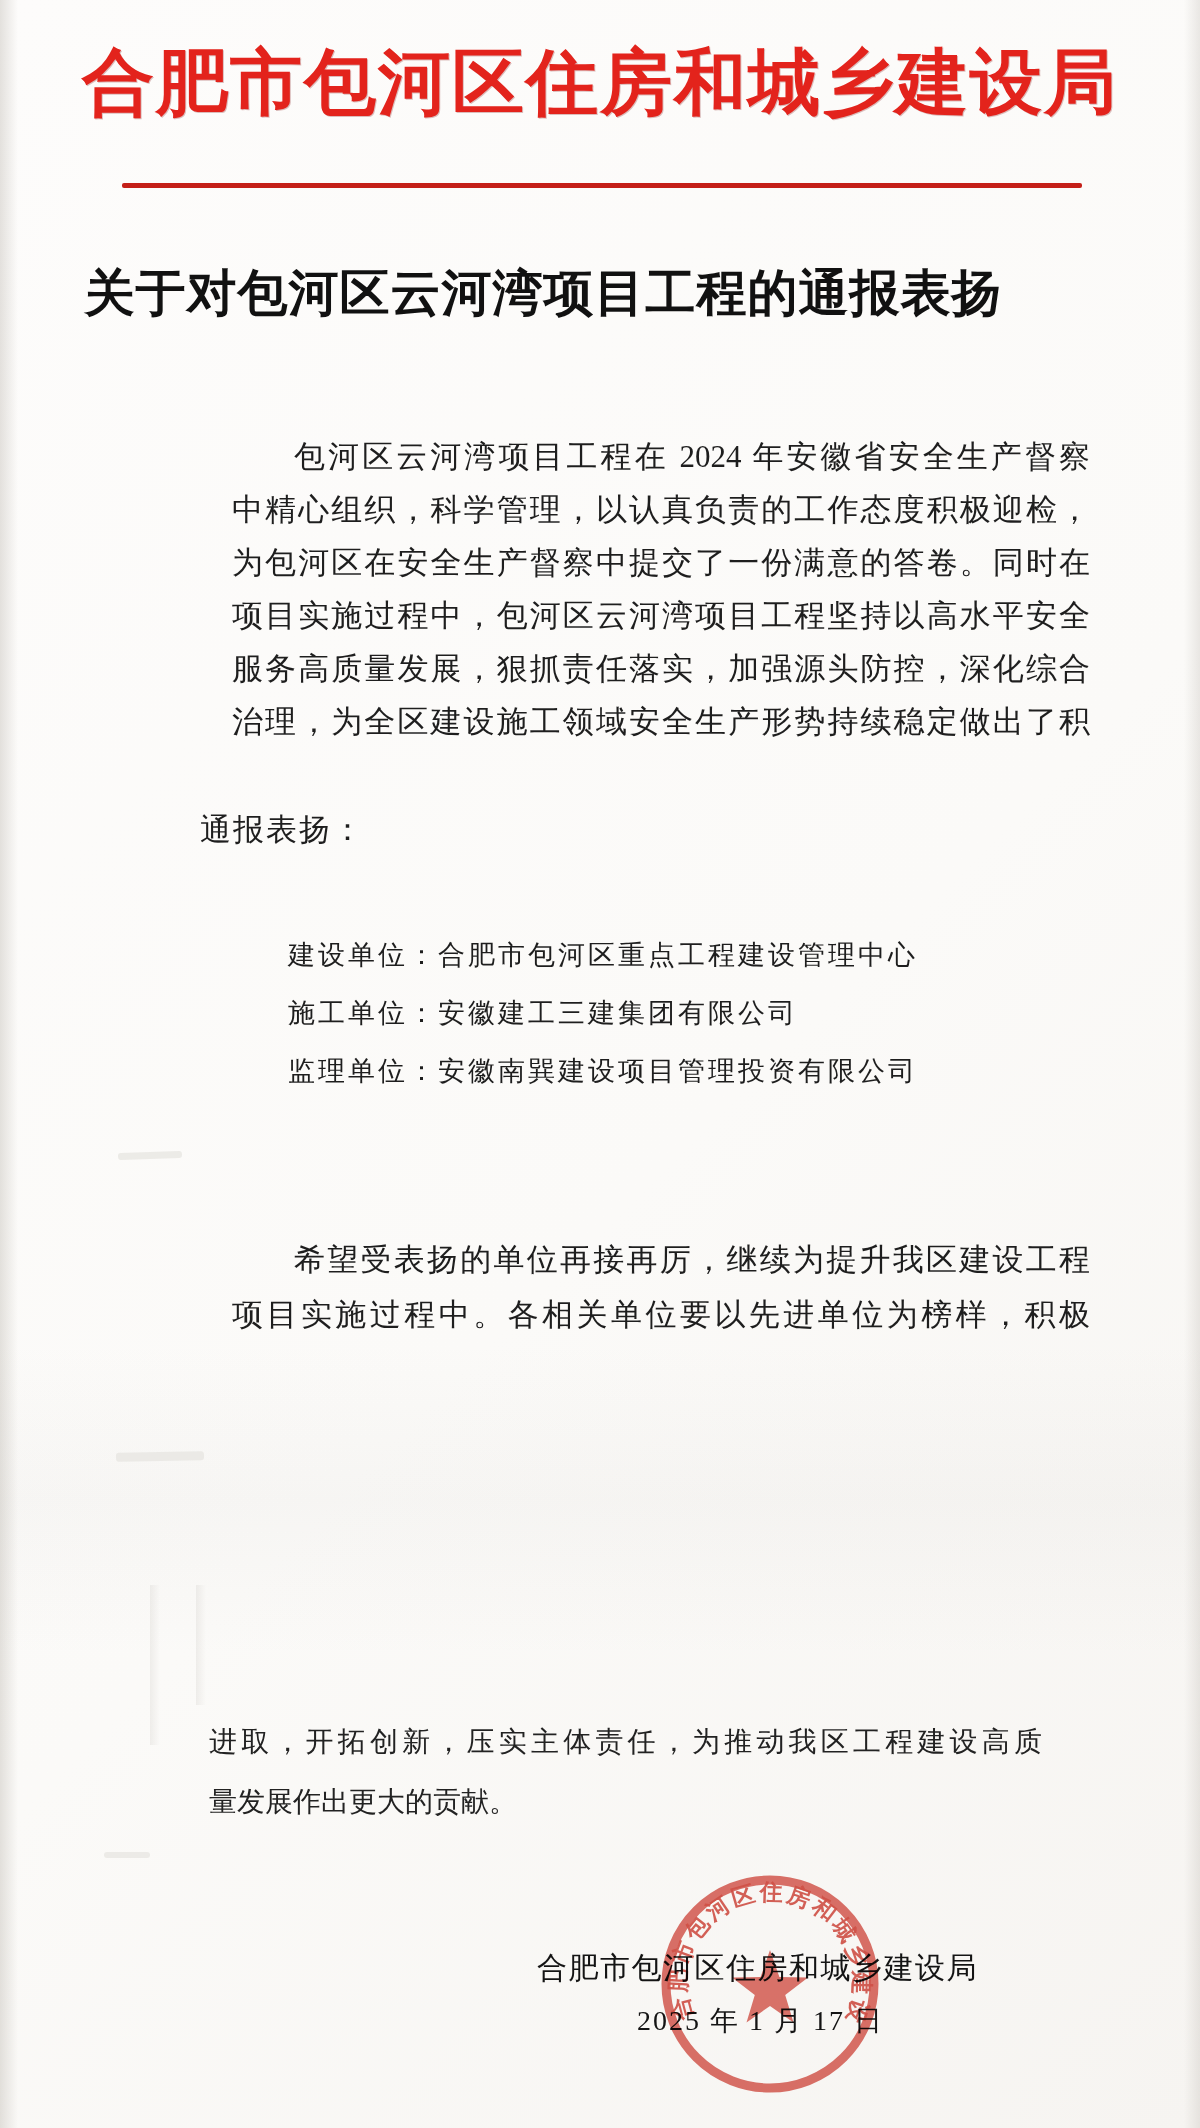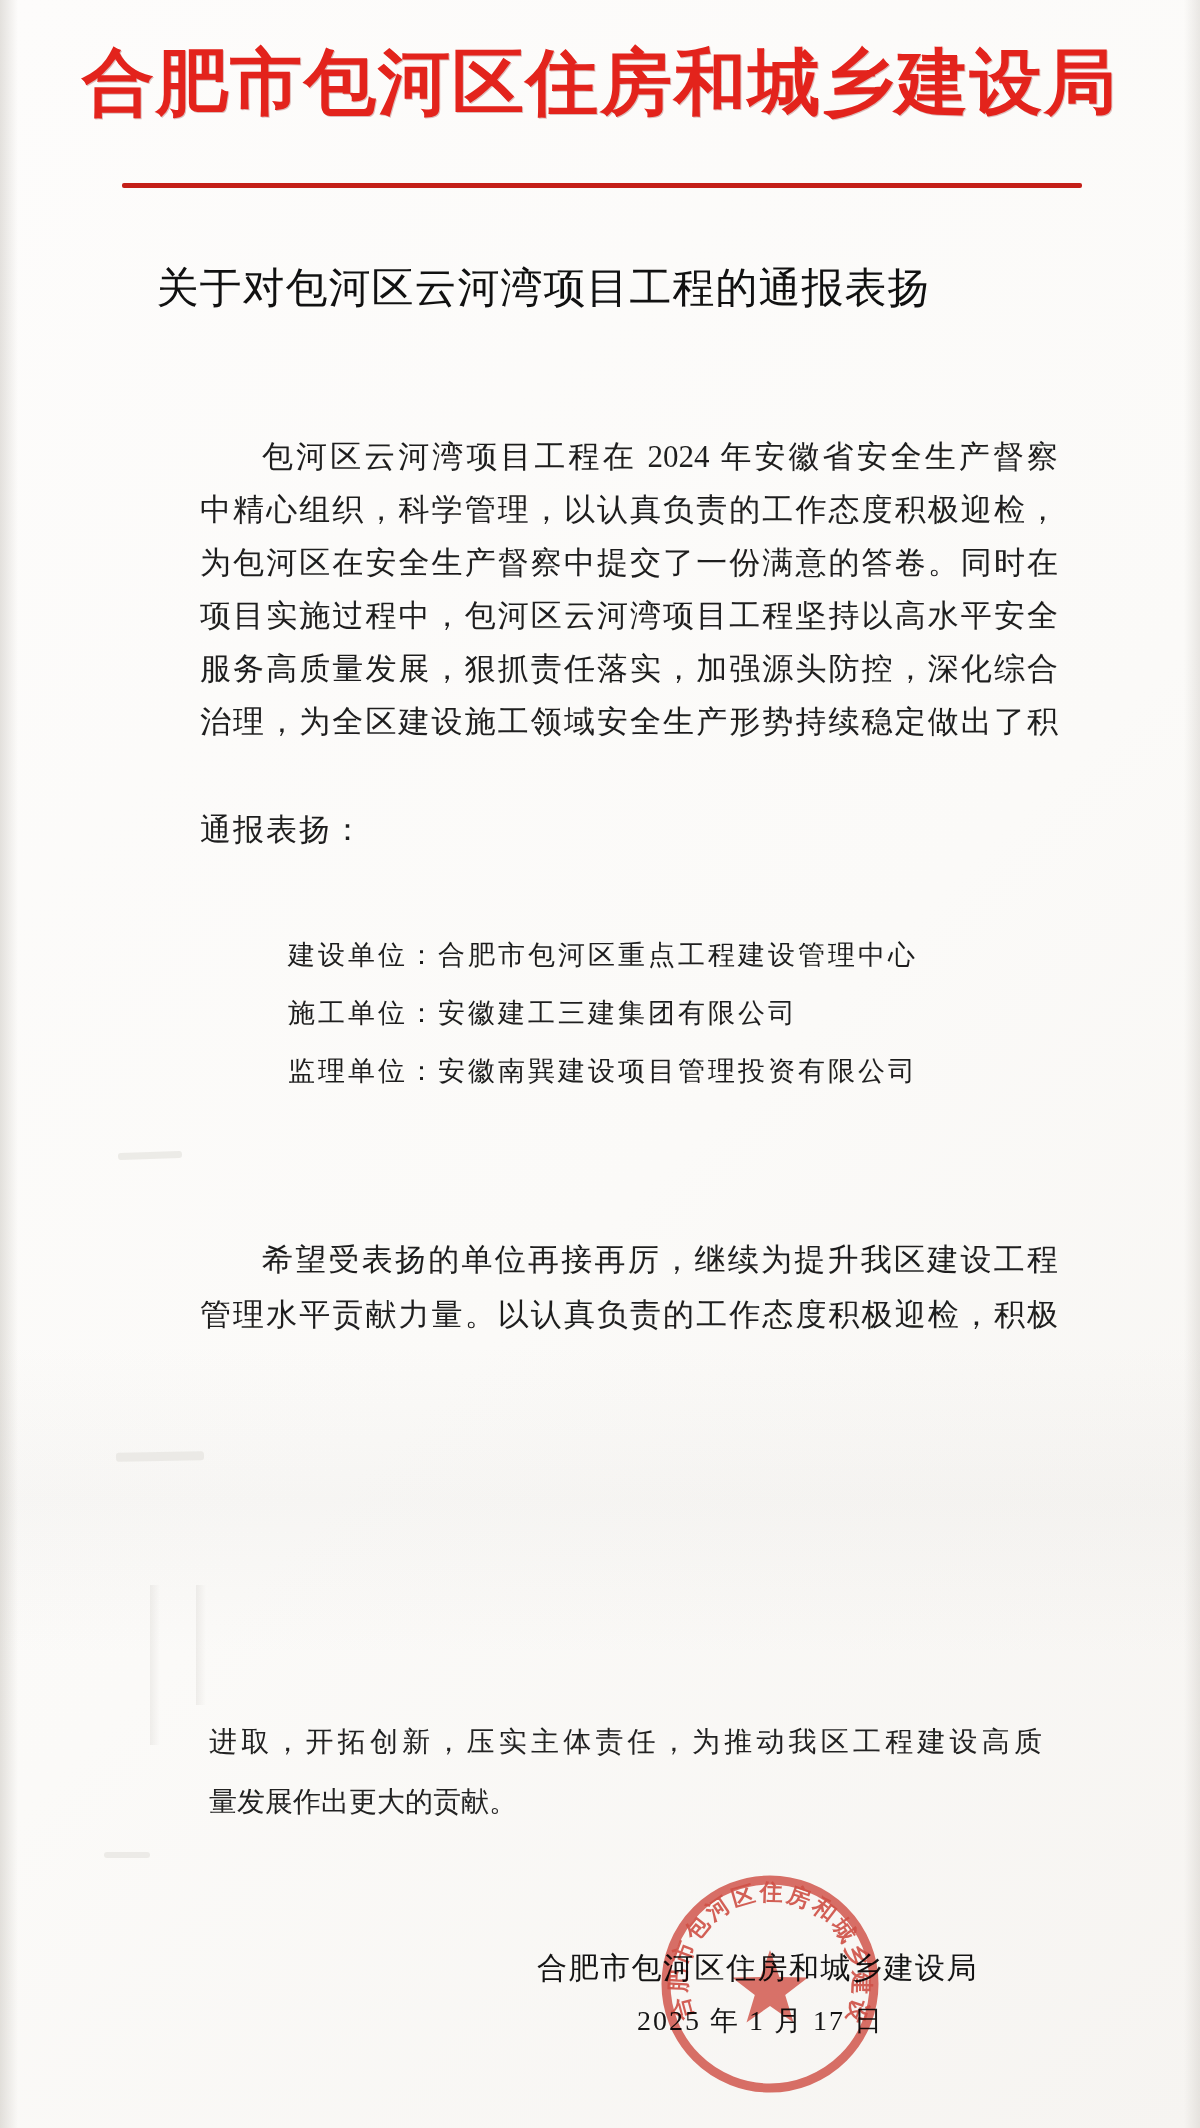--- a/index.html
+++ b/index.html
@@ -18,31 +18,31 @@
     text-align:center;font-size:72px;font-weight:bold;
     color:#e3231c;letter-spacing:2px;line-height:110px;
     text-shadow:1px 1px 0 rgba(120,0,0,.25);
   }
   .red-rule{
     position:absolute;top:183px;left:122px;width:960px;height:5px;
     background:#c41f18;border-radius:2px;
   }
   .doc-title{
     position:absolute;top:260px;left:0;width:1087px;margin:0;
-    text-align:center;font-size:42px;font-weight:normal;color:#111;
+    text-align:center;font-size:50px;font-weight:bold;color:#111;
     letter-spacing:1px;
   }
   .line{
     position:absolute;left:200px;width:858px;height:46px;
     font-size:31px;line-height:44px;color:#1e1e1e;
     white-space:nowrap;
   }
   .just{
     white-space:normal;
-    text-align:justify;text-align-last:justify;
+    text-align:justify;text-align-last:justify;margin-left:32px;
   }
   .indent{text-indent:62px;}
   .salutation{letter-spacing:2px;}
   .colon-tail{letter-spacing:2px;}
   .unit{
     position:absolute;left:288px;width:790px;height:46px;
     font-size:27px;line-height:44px;letter-spacing:3px;white-space:nowrap;
   }
   .p3line{
     position:absolute;left:209px;width:833px;height:42px;
@@ -102,21 +102,21 @@
   <div class="line just" style="top:594px">项目实施过程中，包河区云河湾项目工程坚持以高水平安全</div>
   <div class="line just" style="top:647px">服务高质量发展，狠抓责任落实，加强源头防控，深化综合</div>
   <div class="line just" style="top:700px">治理，为全区建设施工领域安全生产形势持续稳定做出了积</div>
   <div class="line colon-tail" style="top:808px">通报表扬：</div>
 
   <div class="unit" style="top:933px">建设单位：合肥市包河区重点工程建设管理中心</div>
   <div class="unit" style="top:991px">施工单位：安徽建工三建集团有限公司</div>
   <div class="unit" style="top:1049px">监理单位：安徽南巽建设项目管理投资有限公司</div>
 
   <div class="line just indent" style="top:1238px">希望受表扬的单位再接再厉，继续为提升我区建设工程</div>
-  <div class="line just" style="top:1293px">管理水平贡献力量。以认真负责的工作态度积极迎检，积极</div>
+  <div class="line just" style="top:1293px">项目实施过程中。各相关单位要以先进单位为榜样，积极</div>
 
   <div class="p3line p3just" style="top:1722px">进取，开拓创新，压实主体责任，为推动我区工程建设高质</div>
   <div class="p3line" style="top:1782px">量发展作出更大的贡献。</div>
 
   <div class="signature">合肥市包河区住房和城乡建设局</div>
   <div class="date">2025 年 1 月 17 日</div>
 
   <svg class="seal" viewBox="0 0 220 220" aria-hidden="true">
     <circle cx="110" cy="110" r="104" fill="none" stroke="#cf392e" stroke-width="9" opacity="0.82"></circle>
     <path id="sealArc" d="M 33.9 145.5 A 84 84 0 1 1 186.1 145.5" fill="none"></path>

